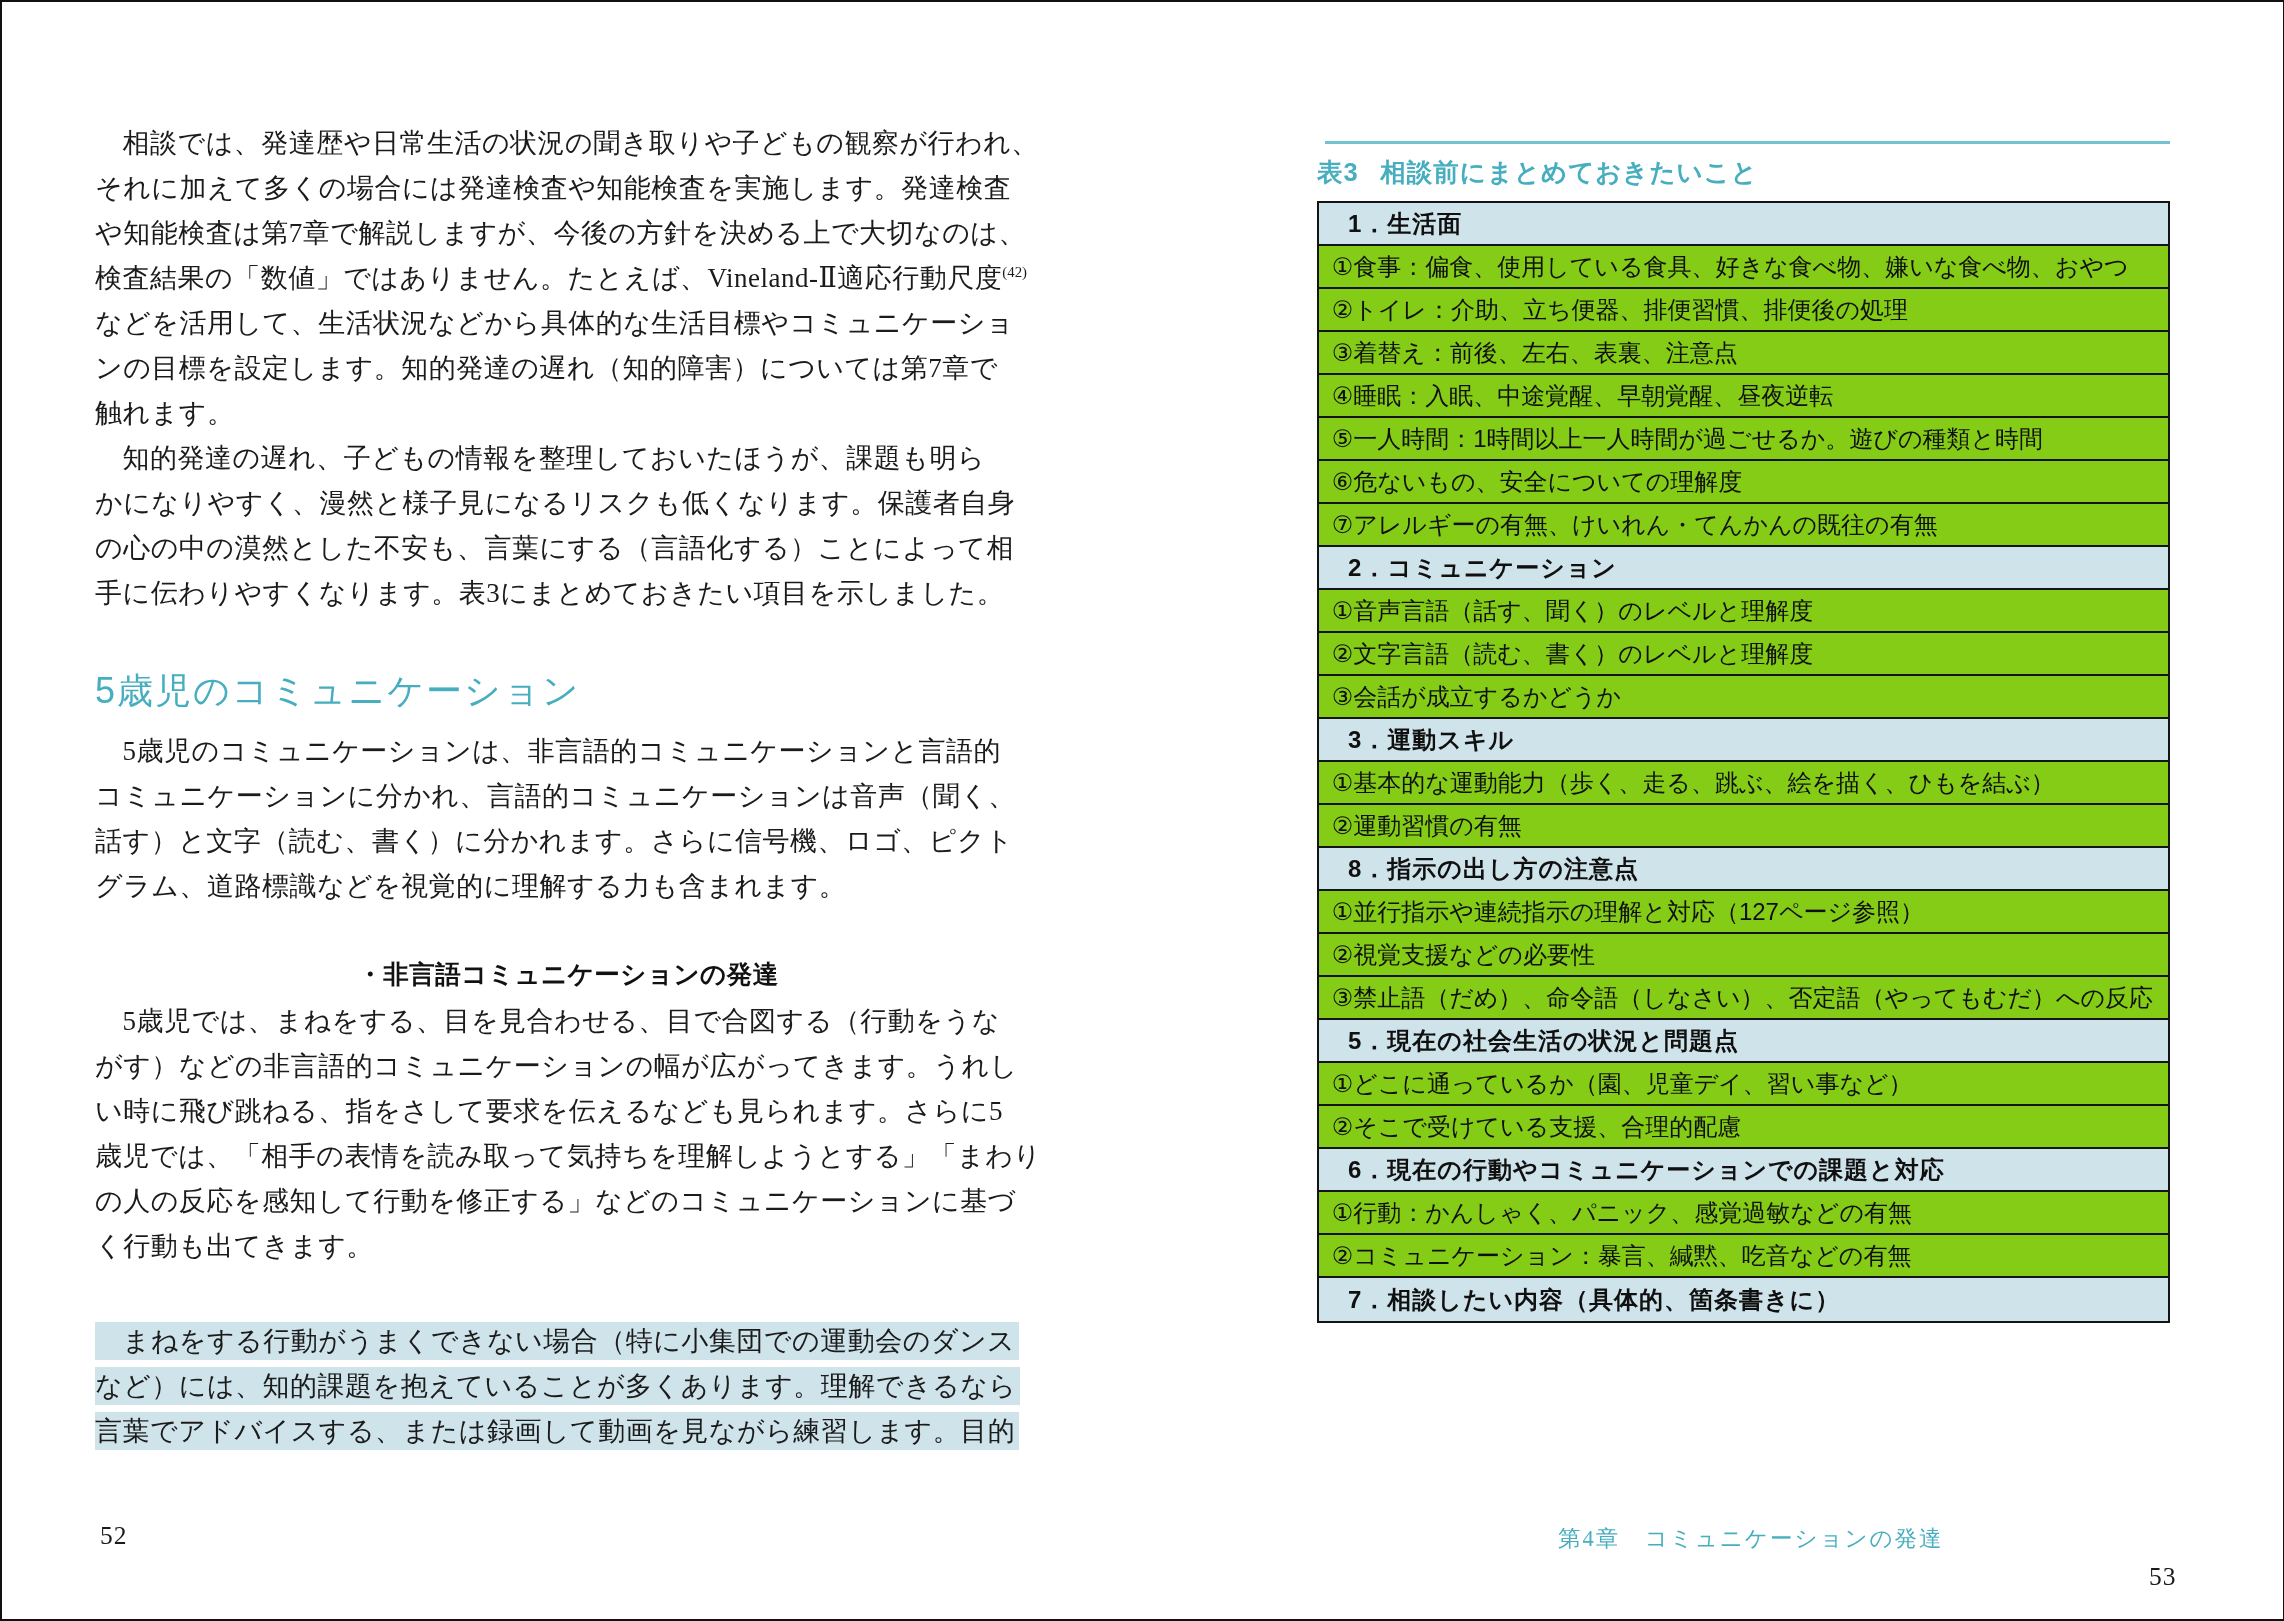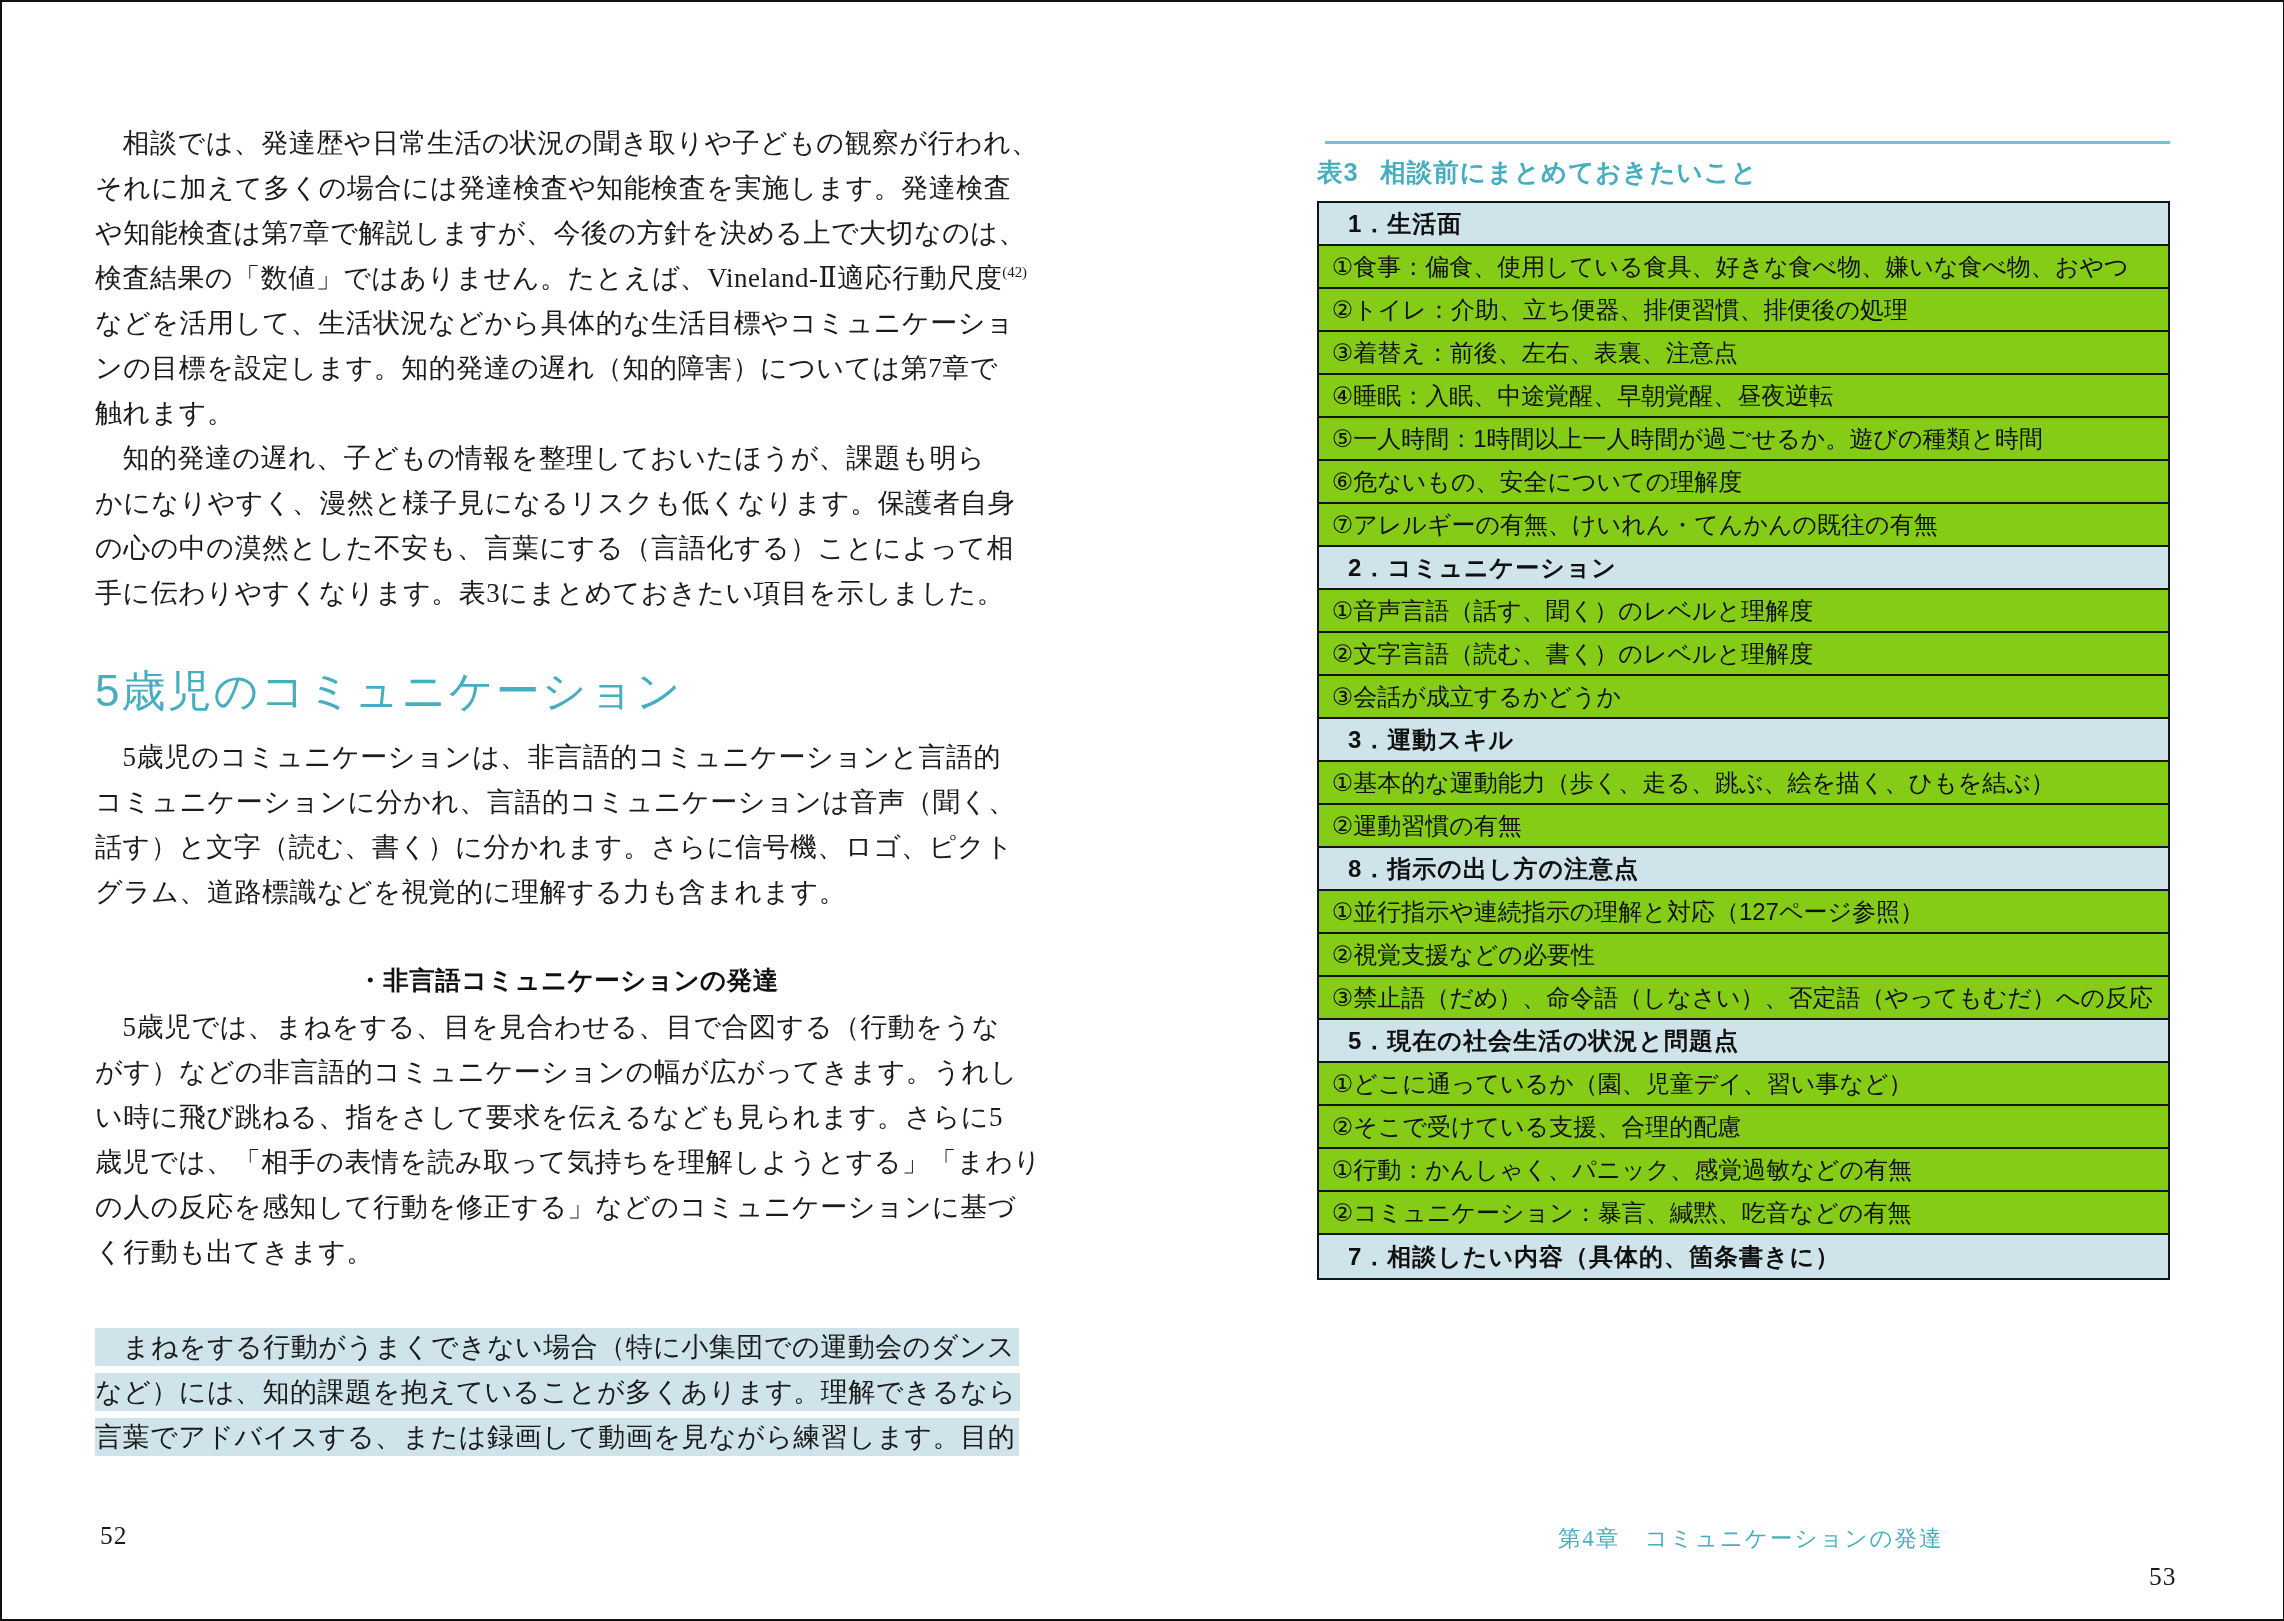--- a/index.html
+++ b/index.html
@@ -28,24 +28,24 @@
   .line-text{display:inline-block;line-height:1;padding:0;}
   .highlight-para .line-text{
     background:var(--highlight-bg,#cfe3ea);
     padding:5.9px 3.9px 5.9px 0;
     margin-top:44px;
   }
   .fnref{font-size:0.55em;vertical-align:super;letter-spacing:0;}
   .section-heading{
     font-family:"Liberation Sans","DejaVu Sans",sans-serif;
     font-weight:normal;
-    font-size:44px;line-height:49px;
+    font-size:36px;line-height:49px;
     letter-spacing:2px;
     color:var(--accent,#46aebf);
-    margin:41px 0 29px 0;
+    margin:41px 0 23px 0;
   }
   .subheading{
     font-family:"Liberation Sans","DejaVu Sans",sans-serif;
     font-size:25.5px;font-weight:bold;line-height:35px;
     color:#111;
     margin:39px 0 15.7px 0;letter-spacing:0.5px;text-align:center;
   }
   
   .teal-rule{
     position:absolute;left:1323px;top:139px;width:845px;height:2.5px;
@@ -163,20 +163,21 @@
           <div class="t-row header">3．運動スキル</div>
           <div class="t-row">①基本的な運動能力（歩く、走る、跳ぶ、絵を描く、ひもを結ぶ）</div>
           <div class="t-row">②運動習慣の有無</div>
           <div class="t-row header">8．指示の出し方の注意点</div>
           <div class="t-row">①並行指示や連続指示の理解と対応（127ページ参照）</div>
           <div class="t-row">②視覚支援などの必要性</div>
           <div class="t-row">③禁止語（だめ）、命令語（しなさい）、否定語（やってもむだ）への反応</div>
           <div class="t-row header">5．現在の社会生活の状況と問題点</div>
           <div class="t-row">①どこに通っているか（園、児童デイ、習い事など）</div>
           <div class="t-row">②そこで受けている支援、合理的配慮</div>
+          <div class="t-row header">6．現在の行動やコミュニケーションでの課題と対応</div>
           <div class="t-row">①行動：かんしゃく、パニック、感覚過敏などの有無</div>
           <div class="t-row">②コミュニケーション：暴言、緘黙、吃音などの有無</div>
           <div class="t-row header">7．相談したい内容（具体的、箇条書きに）</div>
         </div>
     </div>
     <div class="footer-chapter">第4章　コミュニケーションの発達</div>
     <div class="page-num right">53</div>
   </div>
 
 </div>

